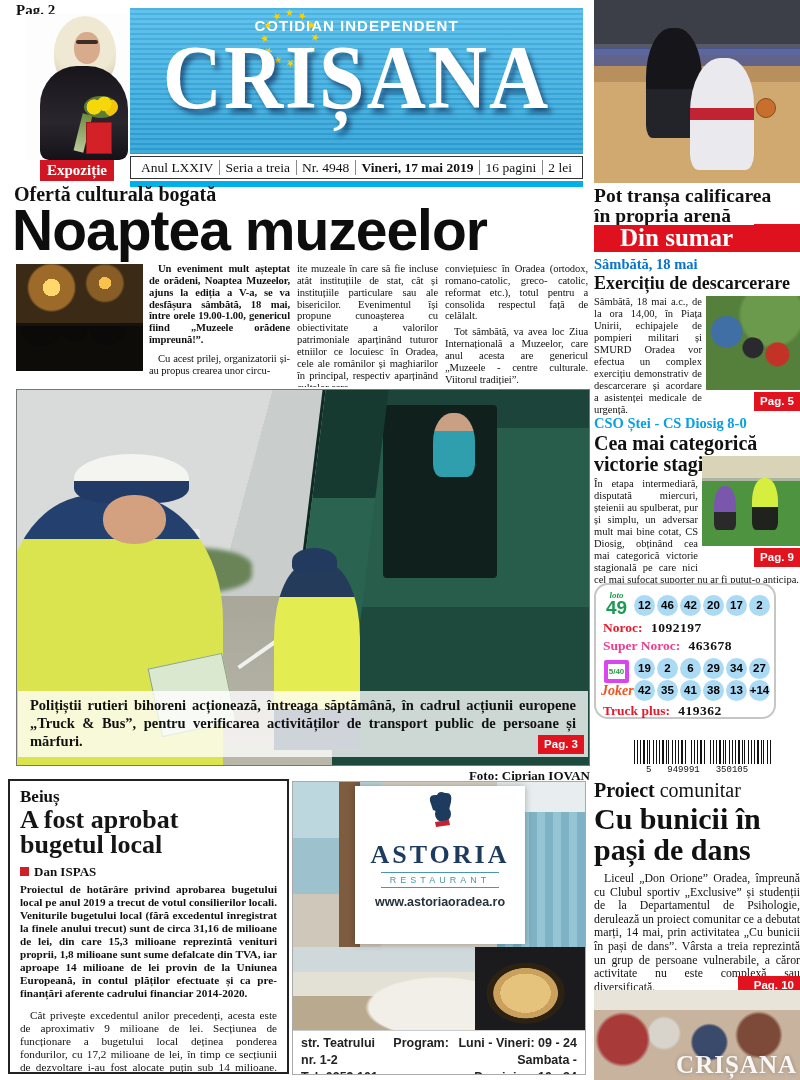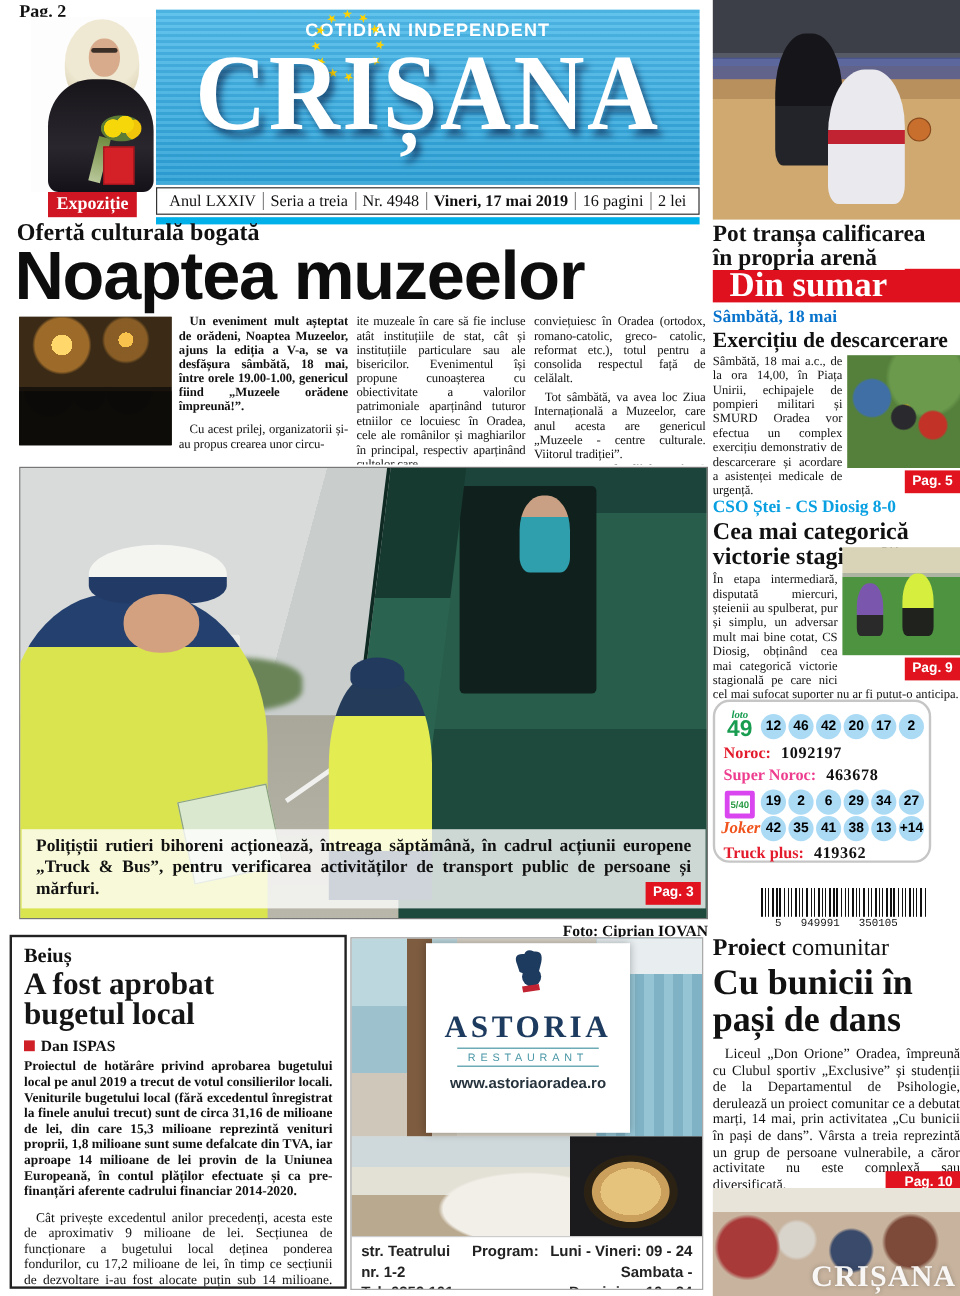--- a/index.html
+++ b/index.html
@@ -60,21 +60,21 @@
   .bb-banner{position:absolute;left:0;top:48px;width:100%;height:18px;background:#46549a;opacity:.75}
   .bb-p1{position:absolute;left:52px;top:28px;width:56px;height:110px;border-radius:45% 45% 12% 12%;
          background:linear-gradient(180deg,#15151a 0 55%,#23232a 55% 100%)}
   .bb-p2{position:absolute;left:96px;top:58px;width:64px;height:112px;border-radius:48% 42% 14% 14%;
          background:linear-gradient(180deg,#e9e9ee 0 45%,#c22332 45% 55%,#e9e9ee 55% 100%)}
   .bb-ball{position:absolute;left:162px;top:98px;width:18px;height:18px;border-radius:50%;background:#c96f2e;border:1px solid #8a4a1d}
   
   #teaser{left:594px;top:186px;width:206px;font-weight:bold;font-size:19.5px;line-height:1.04}
   #teaser .badge{float:right;margin-top:18px}
   #dinsumar{left:594px;top:225px;width:206px;height:27px;background:#e0111f;color:#fff;
-            font-weight:bold;font-size:29px;line-height:26px;padding-left:14px;box-sizing:border-box}
+            font-weight:bold;font-size:25px;line-height:26px;padding-left:26px;box-sizing:border-box}
   .sitem{left:594px;width:206px}
   #item1{top:256px}
   #item2{top:415px}
   .s-kick{font-weight:bold;font-size:14.5px}
   #item1 .s-kick{color:#0873cc}
   #item2 .s-kick{color:#09a0e2}
   .s-head{font-weight:bold;font-size:18px;line-height:1.05;margin:1px 0 3px}
   #item2 .s-head{font-size:20px}
   .s-body{font-size:10.5px;line-height:1.14;text-align:justify}
   .s-float{float:right;width:94px;margin:0 0 2px 4px;text-align:right}

